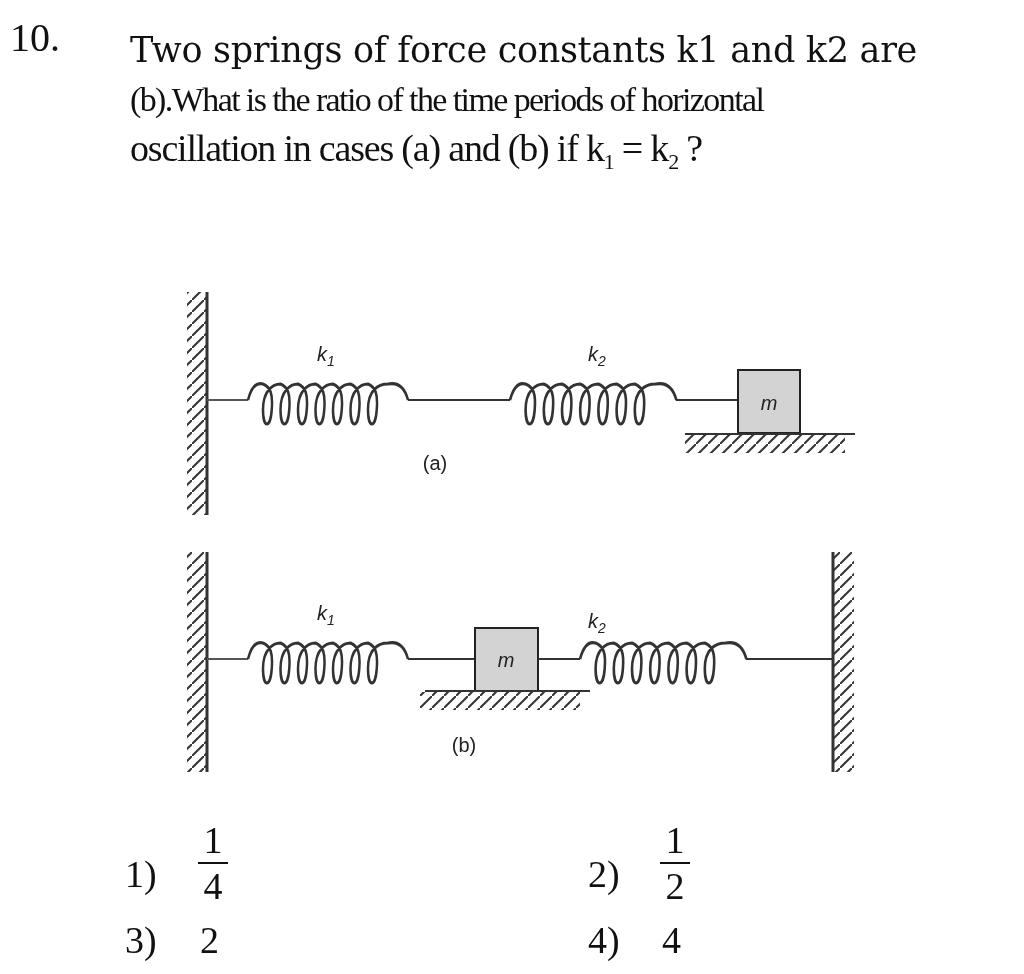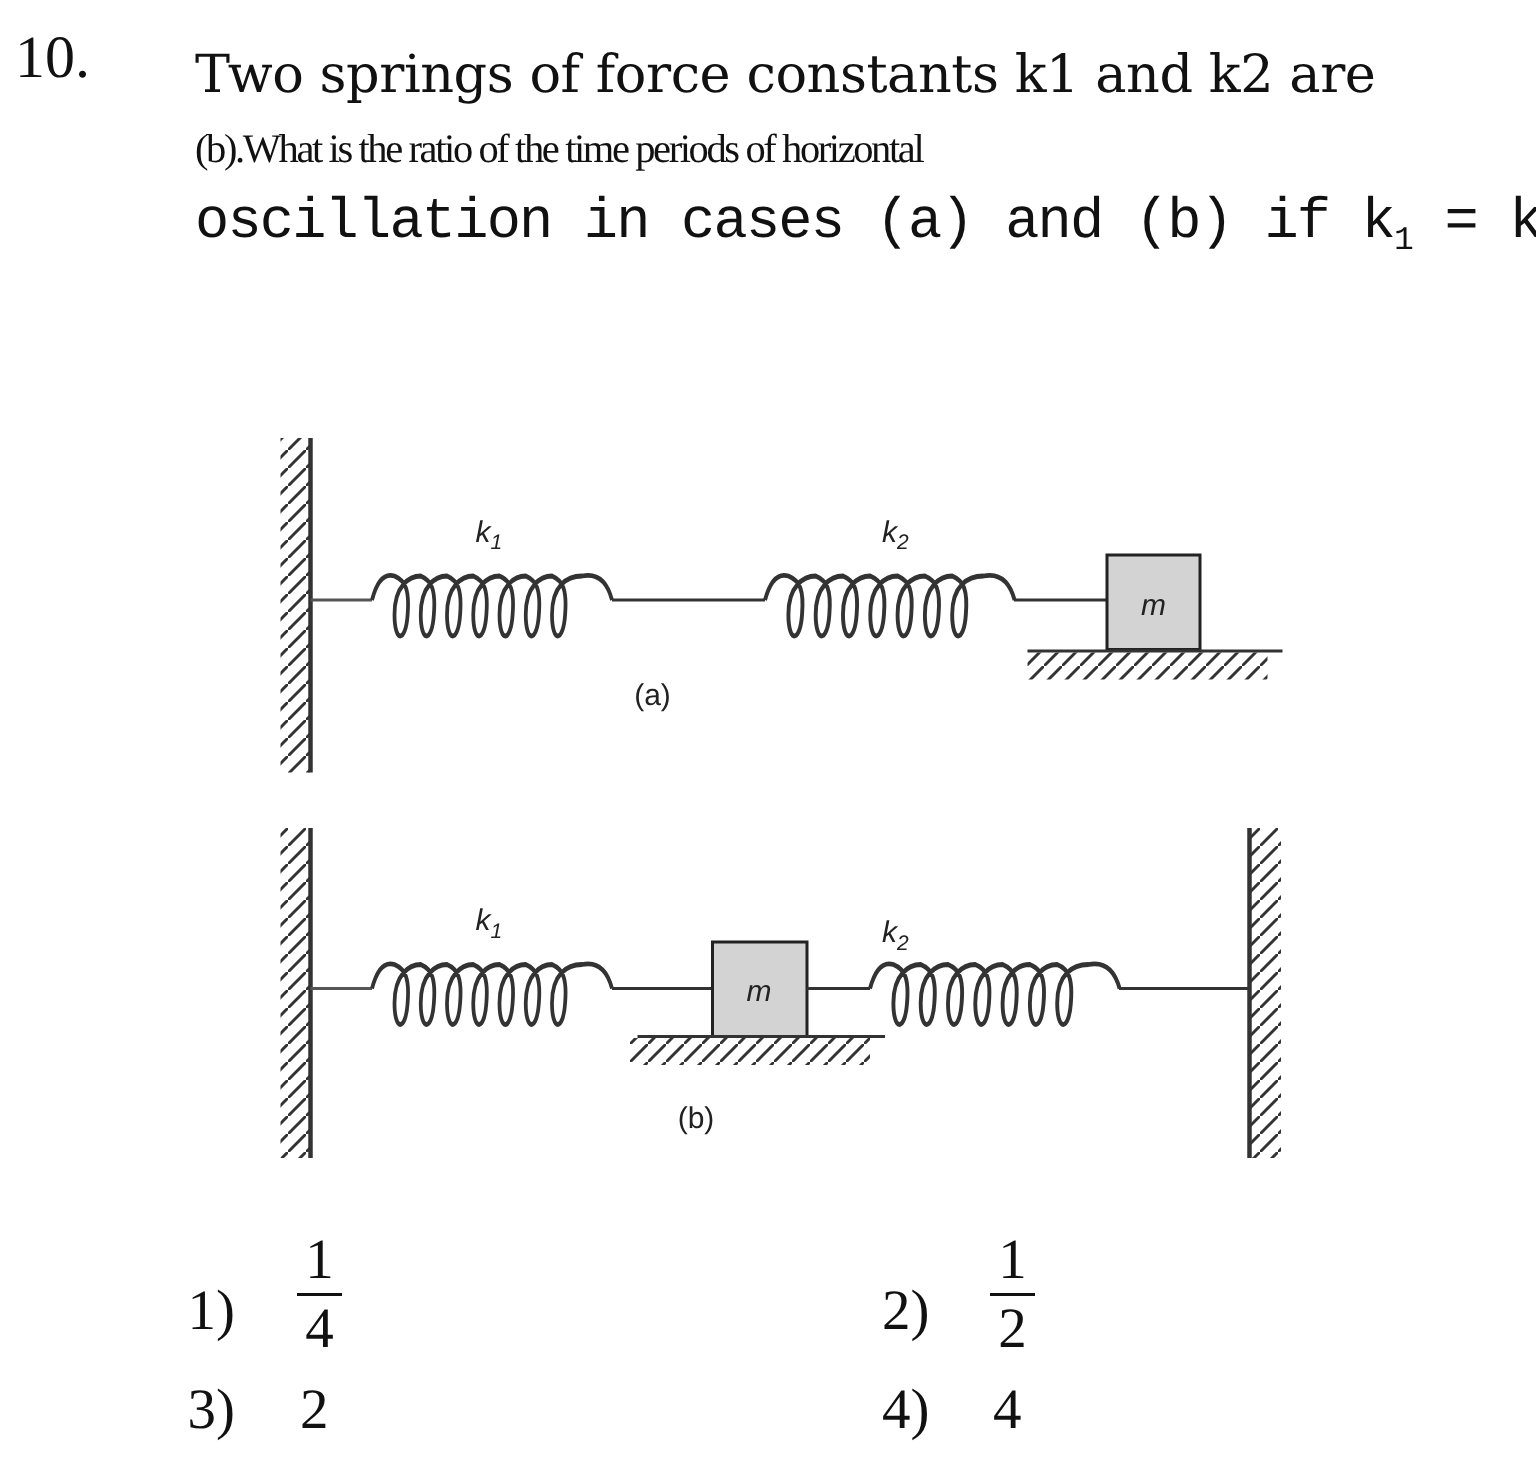--- a/index.html
+++ b/index.html
@@ -1,21 +1,21 @@
 <!DOCTYPE html>
 <html><head>
   <meta charset="utf-8">
   <style>
     html, body { margin: 0; padding: 0; background: #ffffff; }
     body { width: 1024px; height: 974px; position: relative; overflow: hidden; color: #111; }
     .qnum { position: absolute; left: 10px; top: 14px; font-family: "Liberation Serif", serif; font-size: 40px; }
     .qtext { position: absolute; left: 130px; top: 10px; width: 870px; font-family: "DejaVu Serif", serif; font-size: 35px; line-height: 49px; letter-spacing: -0.3px; margin-top: 16px; }
     .qtext .line { display: block; white-space: nowrap; }
-    .qtext .cond { font-family: Liberation Mono, monospace; font-size: 38px; letter-spacing: -1.2px; }
-    .qtext .tight { font-family: "Liberation Serif", serif; font-size: 27px; letter-spacing: -1.6px; }
+    .qtext .cond { font-family: Liberation Serif, serif; font-size: 38px; letter-spacing: -1.2px; }
+    .qtext .tight { font-family: "Liberation Serif", serif; font-size: 34px; letter-spacing: -1.6px; }
     .sub { font-size: 22px; vertical-align: -8px; }
     svg.fig { position: absolute; left: 0; top: 0; }
     .opt { position: absolute; font-family: "Liberation Serif", serif; font-size: 38px; color: #111; }
     .frac { position: absolute; font-family: "Liberation Serif", serif; font-size: 38px; text-align: center; width: 30px; }
     .frac .bar { display: block; height: 2px; background: #111; margin: 2px 0; }
     .frac span { display: block; line-height: 40px; }
   </style>
 </head>
 <body>
 

